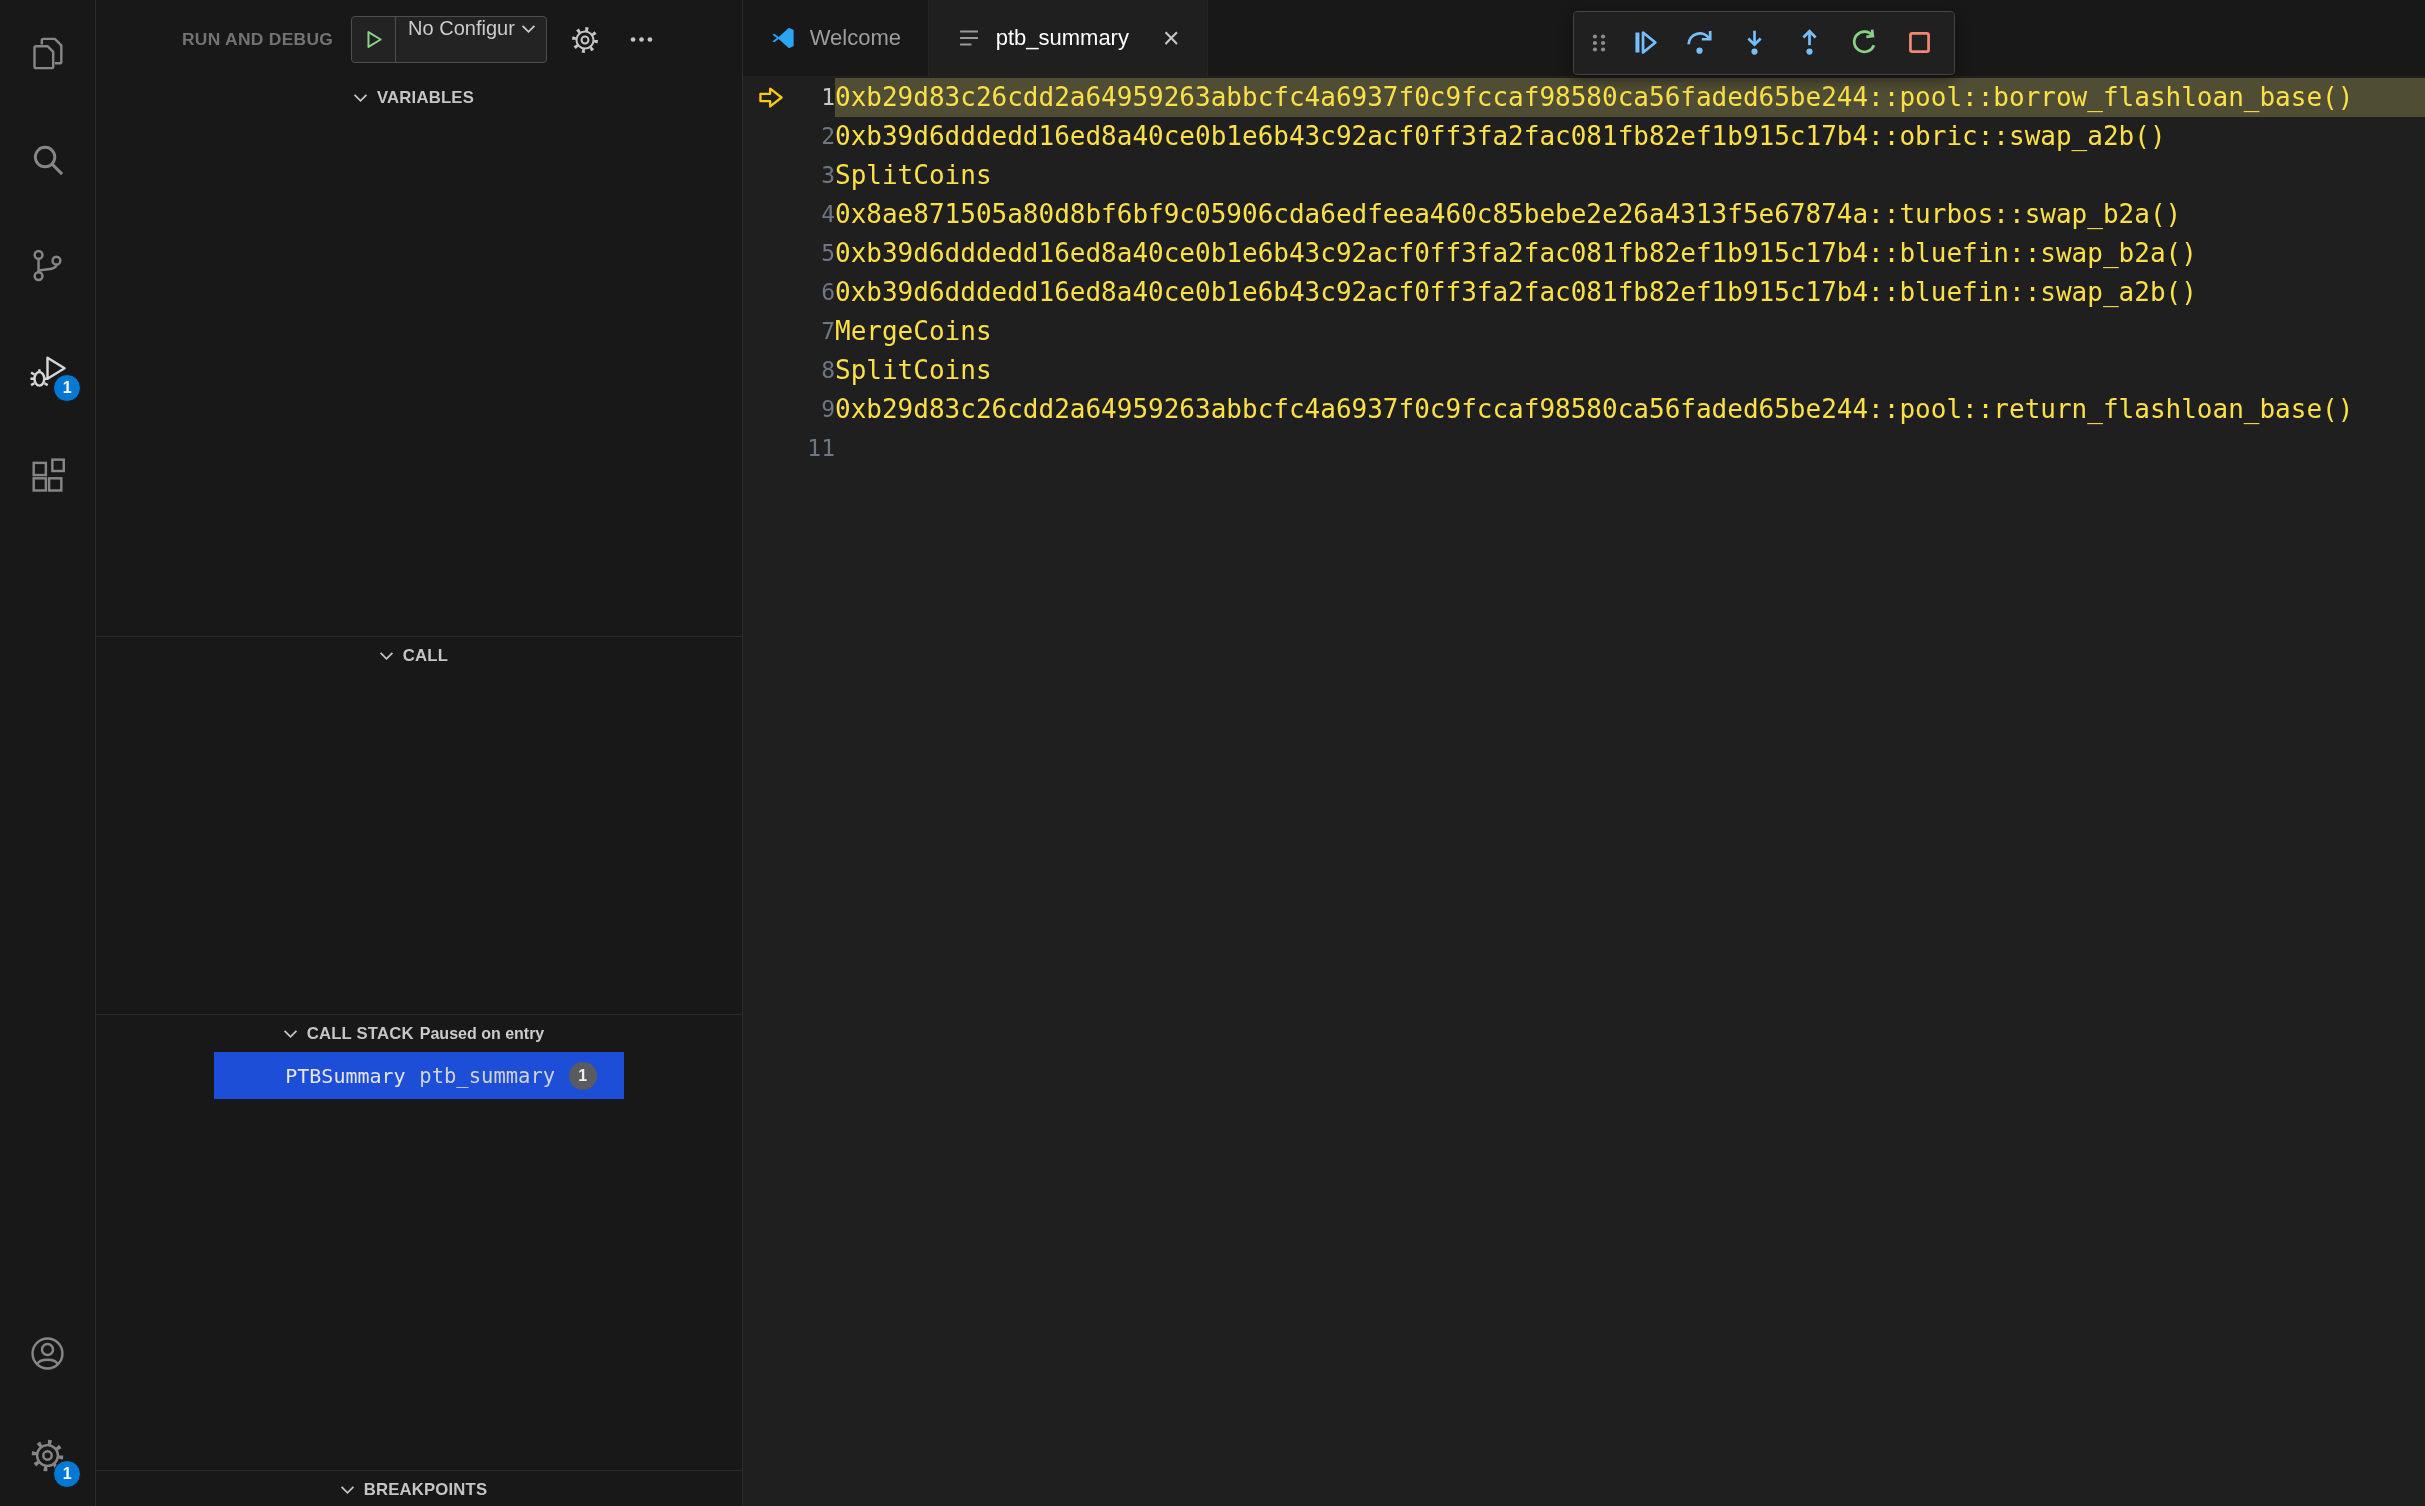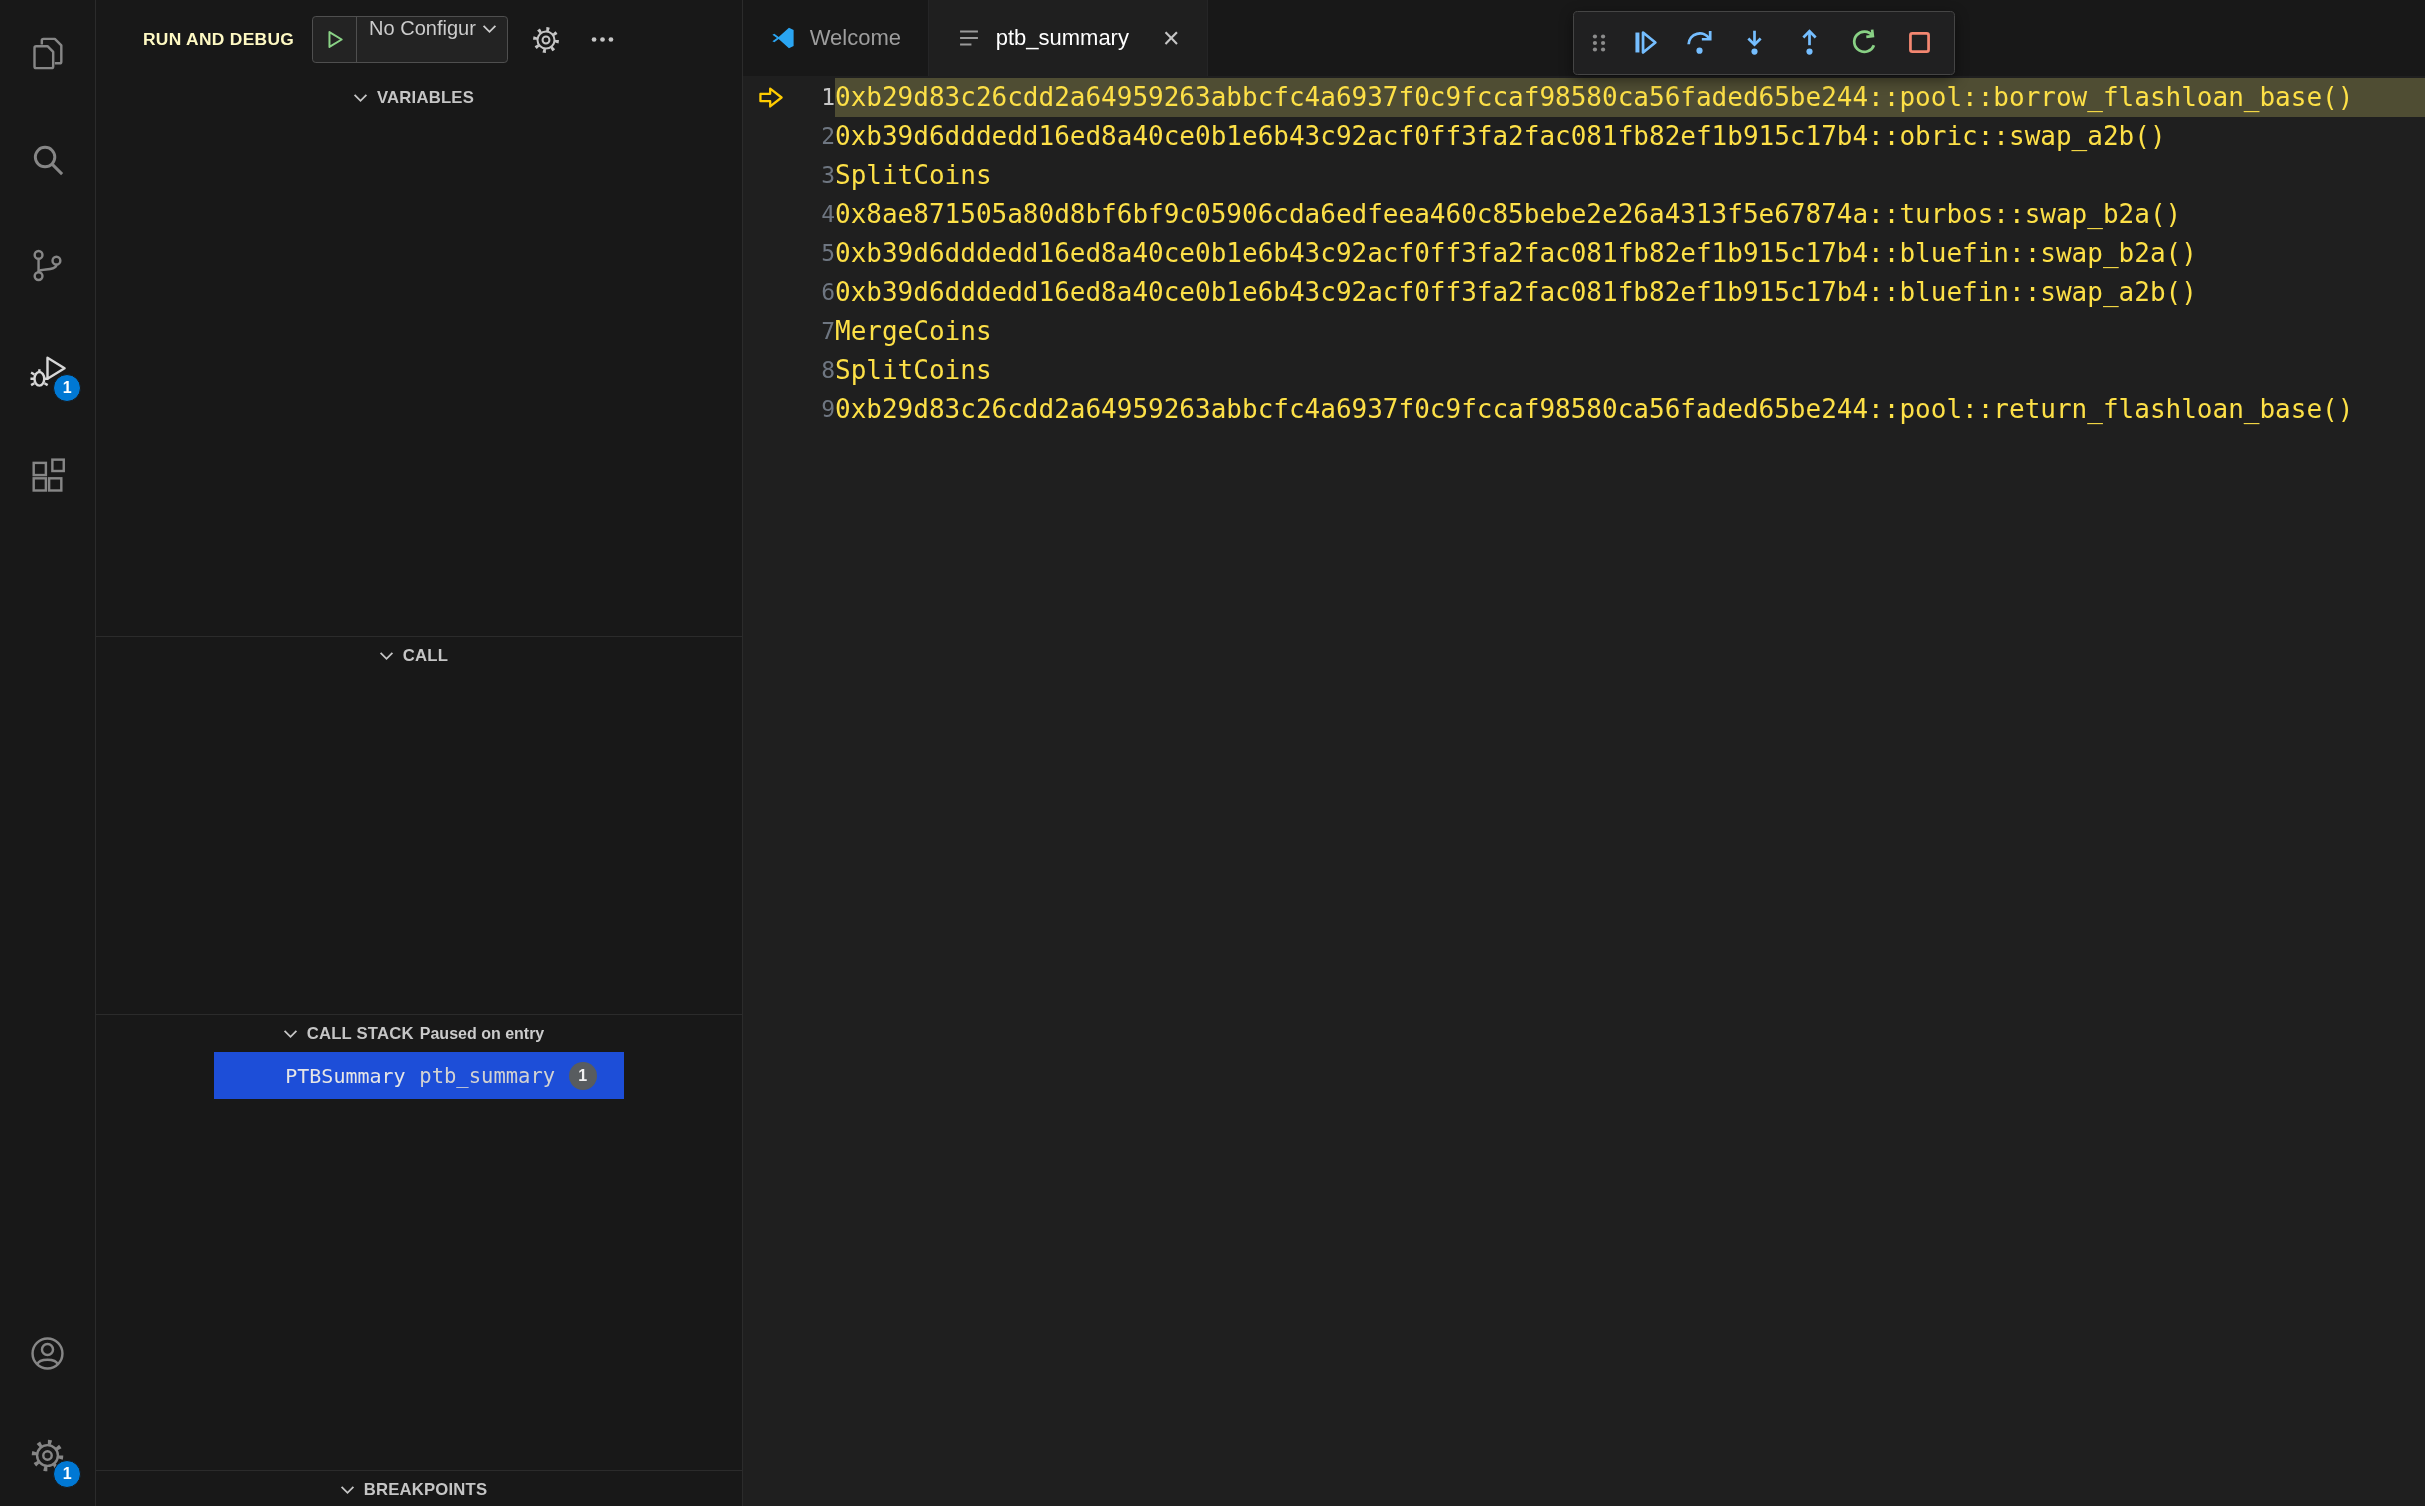--- a/index.html
+++ b/index.html
@@ -44,21 +44,21 @@
     background: #181818; border-right: 0.8px solid #2b2b2b;
     display: flex; flex-direction: column;
   }
   .sidebar-header {
     height: 79px; flex-shrink: 0;
     display: flex; align-items: center;
     padding: 0 20px 0 47px; gap: 18px;
   }
   .sidebar-title {
     font-size: 17.4px; font-weight: 700; letter-spacing: 0.3px;
-    color: #fef9c3; white-space: nowrap;
+    color: #737373; white-space: nowrap; margin-left: 39px;
   }
   .config-control {
     display: flex; align-items: flex-start; height: 47px;
     border: 0.8px solid #4f4f4f; border-radius: 3.8px;
     background: #232323; overflow: hidden; cursor: pointer;
   }
   .config-play {
     width: 44px; height: 100%; display: grid; place-items: center;
     border-right: 0.8px solid #4f4f4f;
   }
@@ -429,17 +429,24 @@
 
   <div class="code-line">
     <span class="glyph-margin">
       
     </span>
     <span class="line-number">9</span>
     <span class="line-text">0xb29d83c26cdd2a64959263abbcfc4a6937f0c9fccaf98580ca56faded65be244::pool::return_flashloan_base()</span>
   </div>
 
 
+  <div class="code-line">
+    <span class="glyph-margin">
+      
+    </span>
+    <span class="line-number">11</span>
+    <span class="line-text"></span>
+  </div>
 </div>
     </div>
   </main>
 </div>
 
 
 </body></html>

